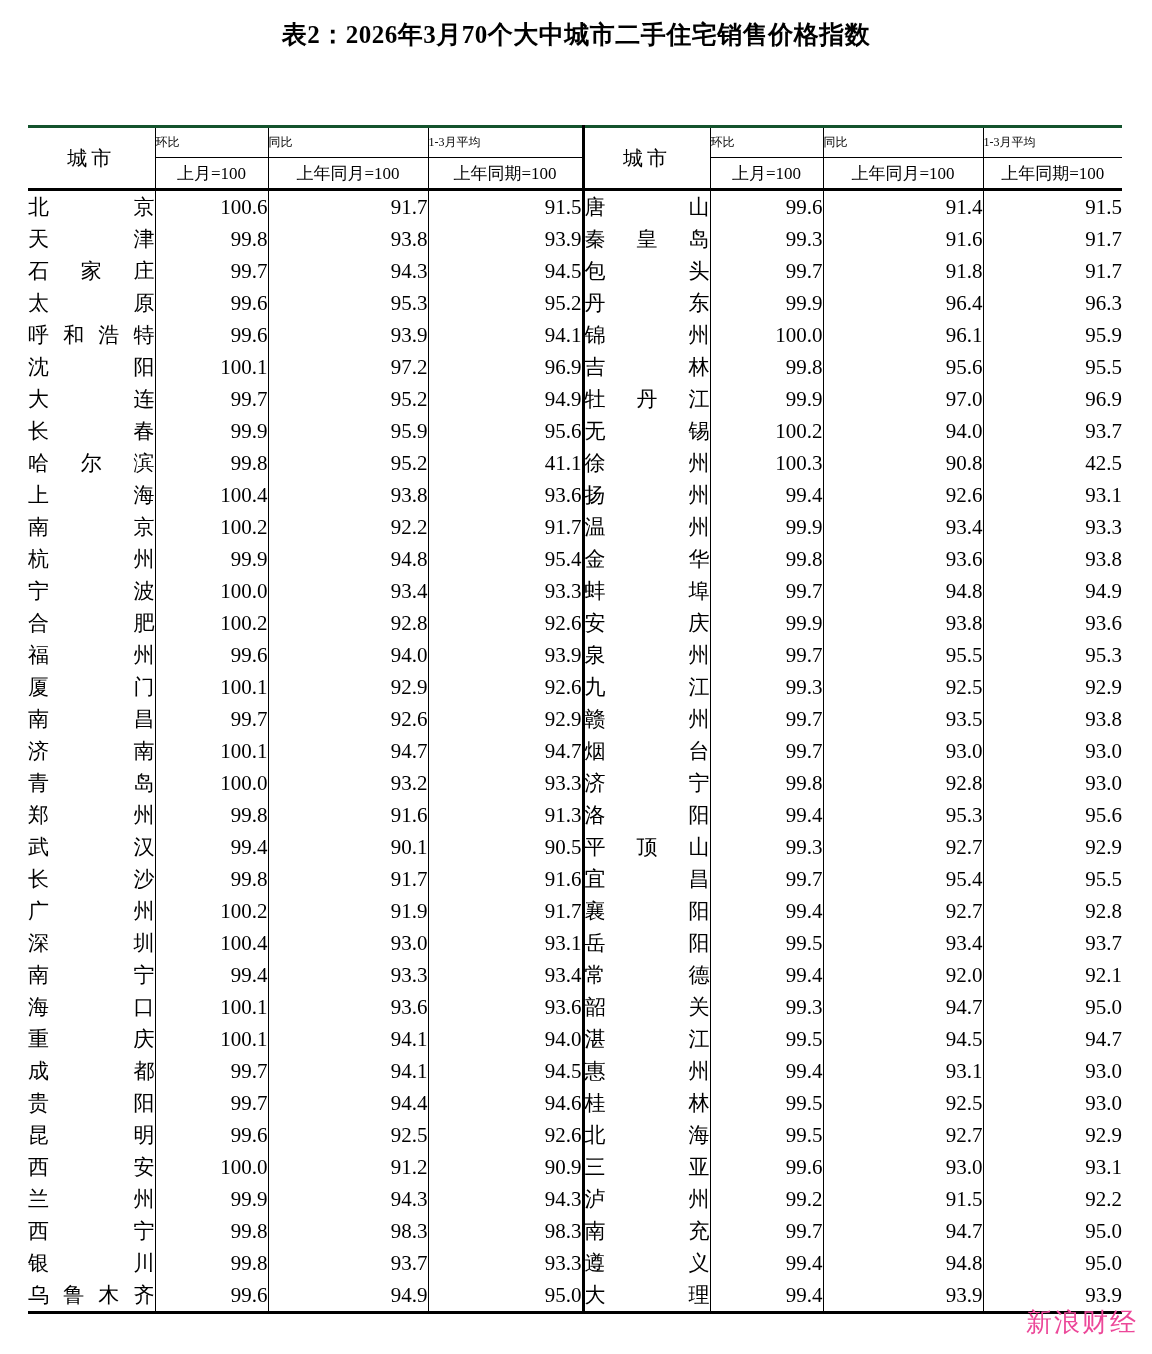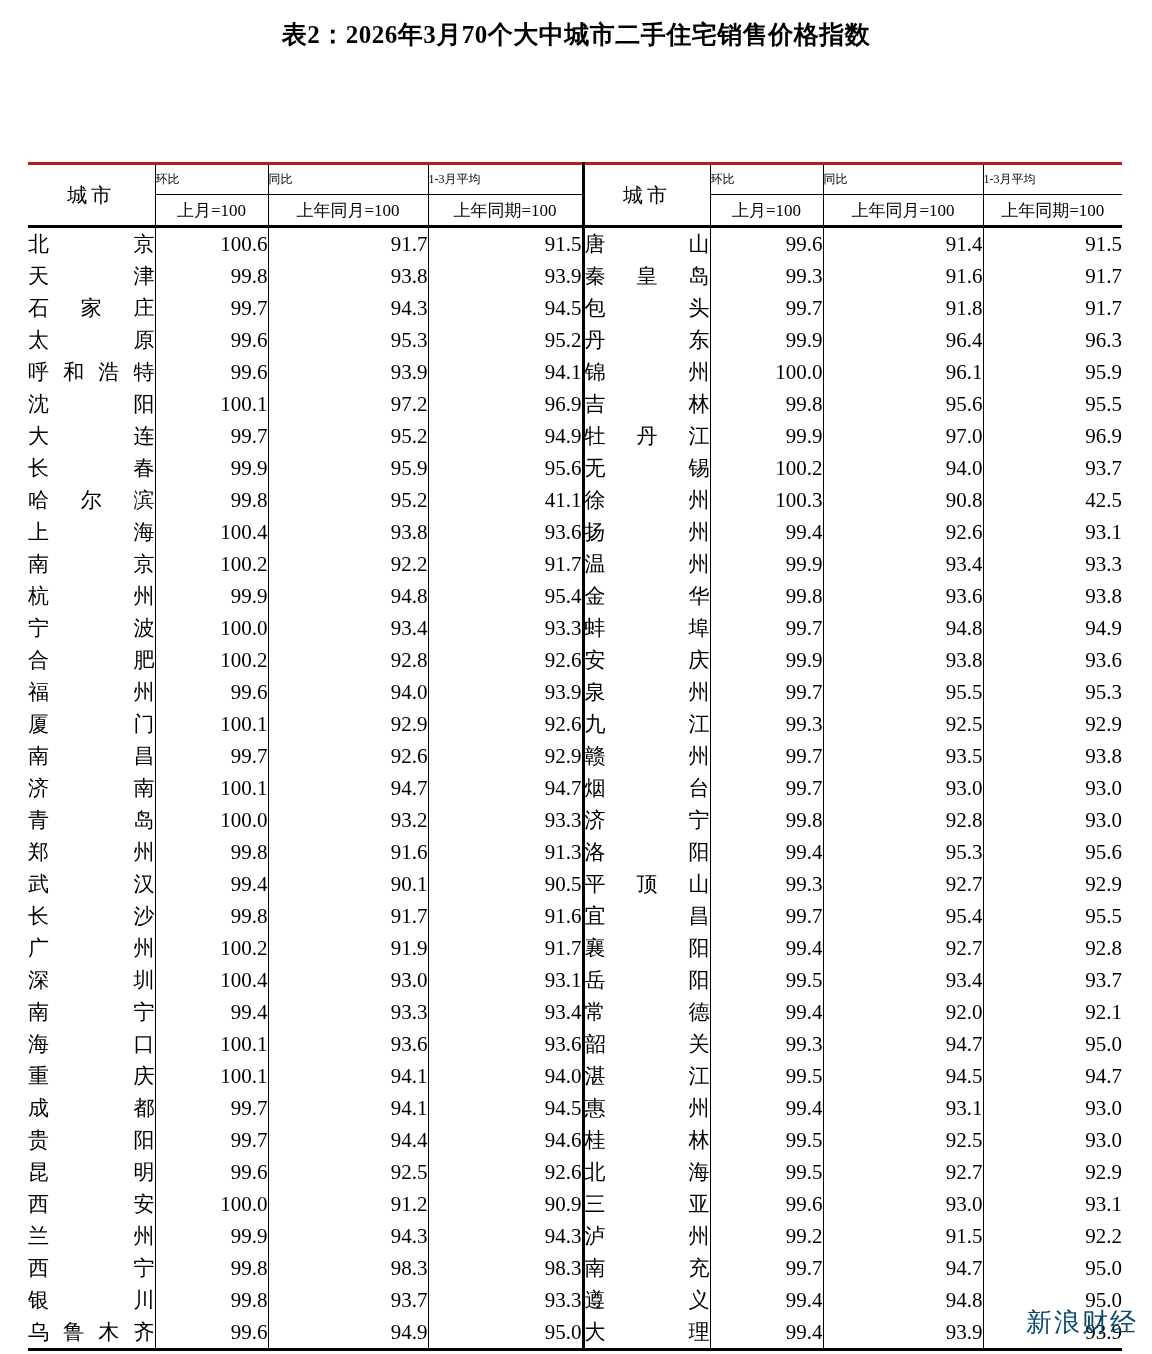--- a/index.html
+++ b/index.html
@@ -40,23 +40,22 @@
 
   table.idx td, table.idx th {
     padding: 0;
     margin: 0;
     font-weight: normal;
     vertical-align: middle;
   }
 
   
   table.idx {
-    border-top: 3px solid #b91c1c;
+    border-top: 3px solid #14532d;
     border-bottom: 3px solid #000;
-    margin-top: 37px;
   }
 
   
   .hdr {
     text-align: left;
     font-size: 12px;
     height: 29px;
     border-bottom: 1.5px solid #000;
     border-right: 1.5px solid #000;
   }
@@ -115,21 +114,21 @@
   col.c-city2 { width: 127px; }
   col.c-mom2  { width: 113px; }
   col.c-yoy2  { width: 160px; }
   col.c-avg2  { width: 139px; }
 
   .watermark {
     position: absolute;
     right: 14px;
     bottom: 14px;
     font-size: 26px;
-    color: #0c4a6e;
+    color: #ec4899;
     letter-spacing: 2px;
     font-family: Liberation Sans, sans-serif;
     user-select: none;
     white-space: nowrap;
   }
 </style>
 </head>
 <body>
 
 <div id="page-title">表2：2026年3月70个大中城市二手住宅销售价格指数</div>

